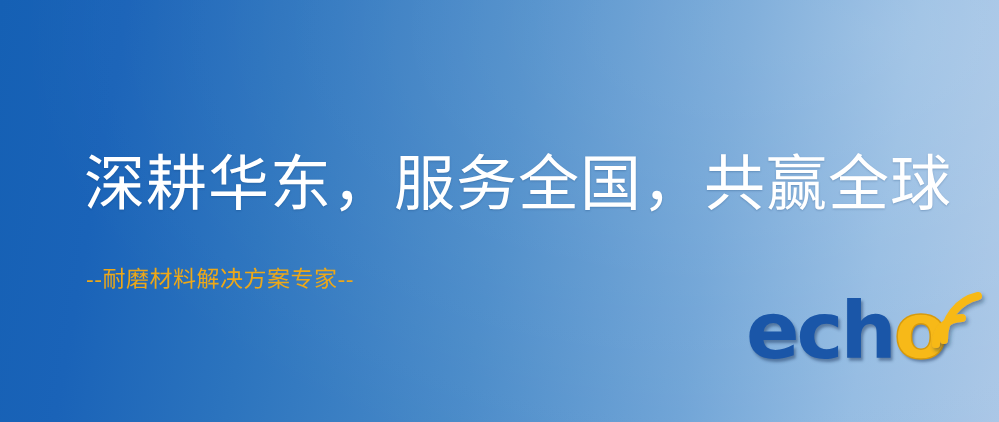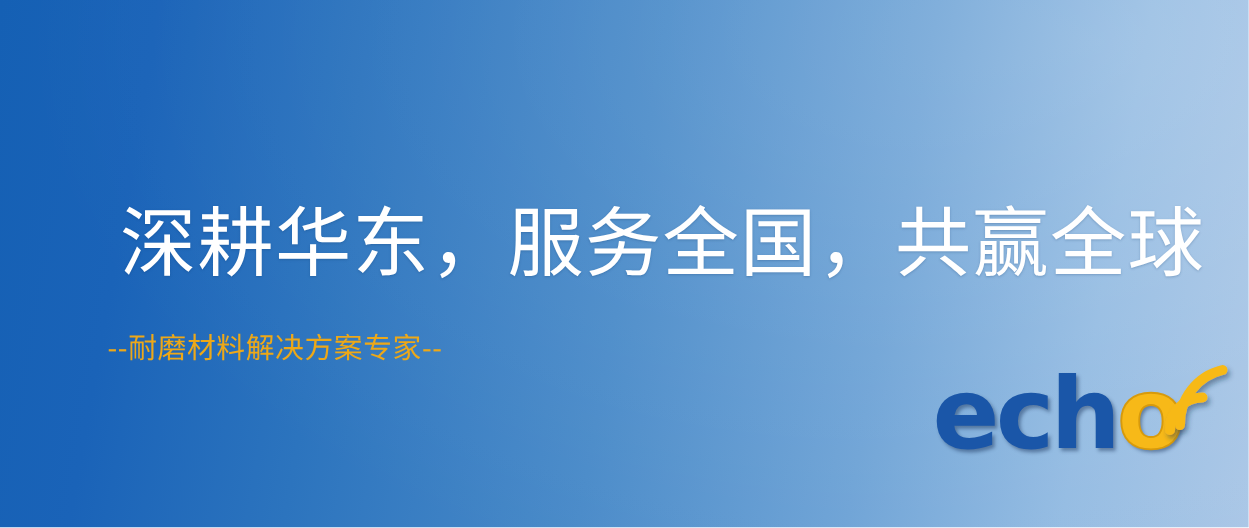--- a/index.html
+++ b/index.html
@@ -35,21 +35,21 @@
         rgba(255,255,255,0.16) 0%,
         rgba(255,255,255,0.05) 42%,
         rgba(255,255,255,0) 72%);
     pointer-events: none;
   }
 
   .headline {
     position: absolute;
     left: 84px;
     top: 152px;
-    margin: 12px;
+    margin: 0;
     font-family: "DejaVu Serif", "Liberation Serif", serif;
     font-weight: 400;
     font-size: 61px;
     line-height: 1.05;
     letter-spacing: 1px;
     color: #ffffff;
     white-space: nowrap;
     text-shadow: 0 1px 2px rgba(10, 50, 100, 0.25);
   }
 

